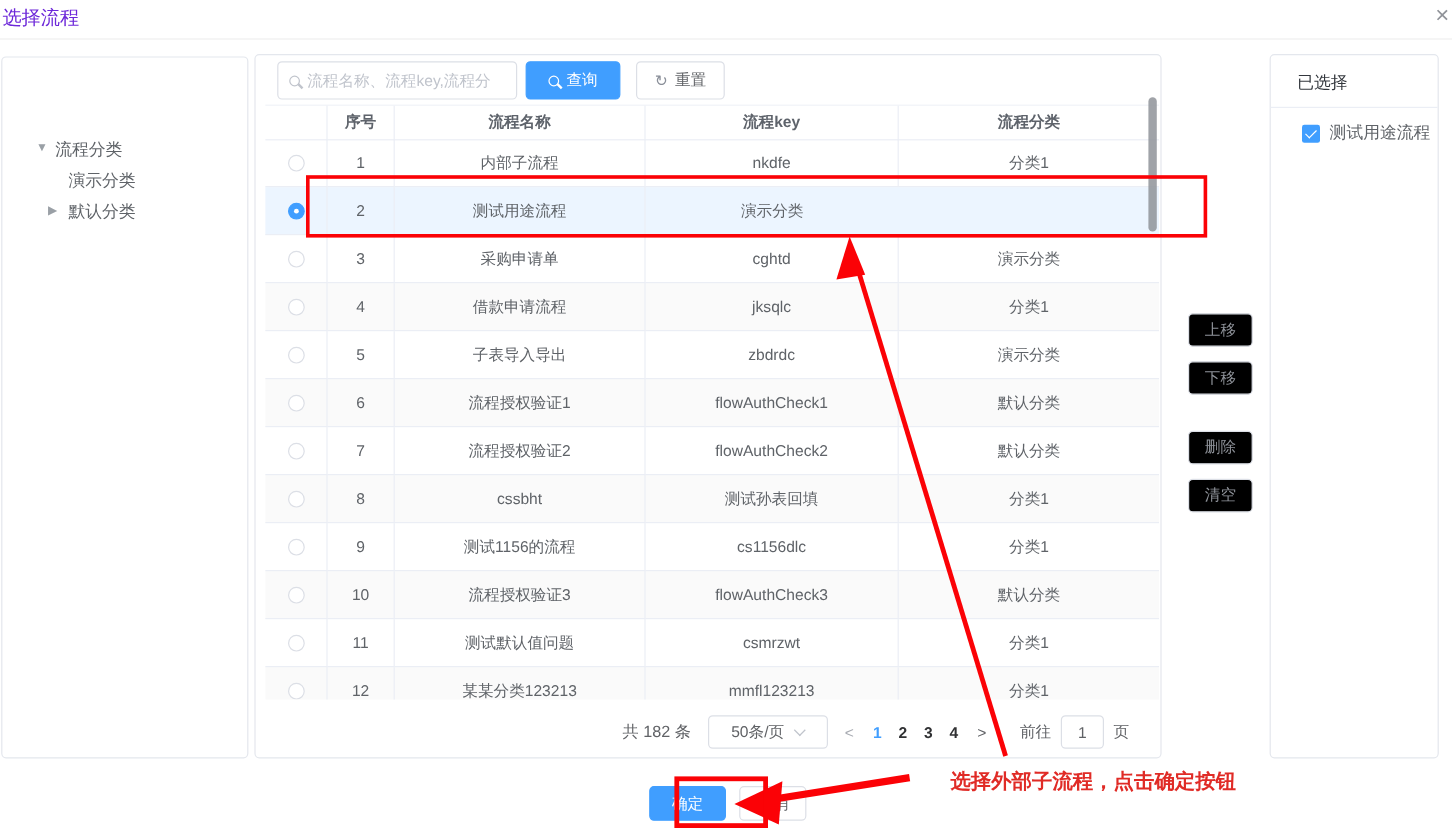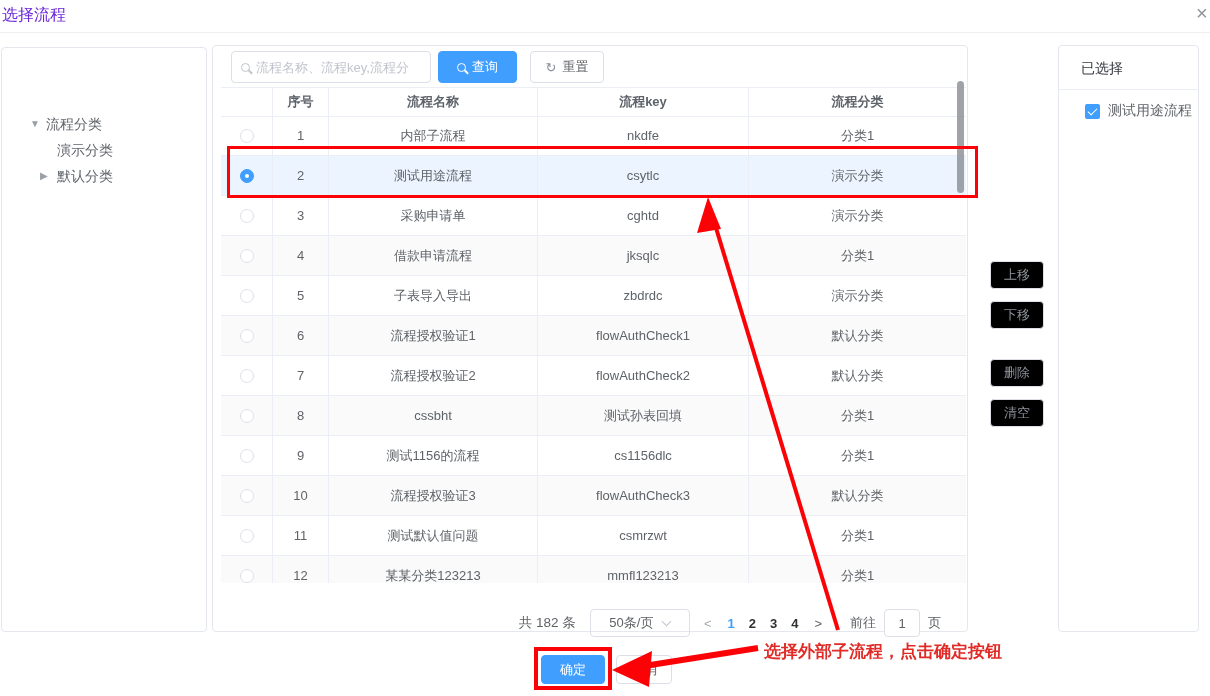--- a/index.html
+++ b/index.html
@@ -51,21 +51,21 @@
   .td:last-child { border-right:none; }
   .radio { width:14px; height:14px; border:1px solid #dcdfe6; border-radius:50%; background:#fff; position:relative; }
   .radio.checked { background:#409eff; border-color:#409eff; }
   .radio.checked::after { content:''; position:absolute; left:4px; top:4px; width:4px; height:4px;
     border-radius:50%; background:#fff; }
   .scroll-thumb { position:absolute; left:744px; top:35px; width:7px; height:112px;
     border-radius:4px; background:#8f9399; opacity:.85; }
 
   
   .pager { position:absolute; right:26px; top:549px; height:30px; display:flex; align-items:center;
-    gap:8px; font-size:13px; color:#606266;margin-top:13px; }
+    gap:8px; font-size:13px; color:#606266; }
   .pager-total { margin-right:6px; font-size:13.5px; }
   .page-size { width:100px; height:28px; border:1px solid #dcdfe6; border-radius:4px; display:flex;
     align-items:center; justify-content:center; gap:10px; cursor:pointer; color:#606266; }
   .chev { width:7px; height:7px; border-right:1.4px solid #c0c4cc; border-bottom:1.4px solid #c0c4cc;
     transform:rotate(45deg); margin-top:-3px; }
   .pg-arrow { padding:0 6px; color:#606266; cursor:pointer; font-size:13px; }
   .pg-prev { color:#a8abb2; }
   .pages { display:flex; gap:14px; margin:0 2px; }
   .page-num { cursor:pointer; color:#303133; font-weight:bold; }
   .page-num.active { color:#409eff; }
@@ -89,21 +89,21 @@
     border-right:1.6px solid #fff; border-bottom:1.6px solid #fff; transform:rotate(45deg); }
   .sel-label { font-size:14px; color:#5f6368; white-space:nowrap; }
 
   
   .btn-confirm { position:absolute; left:541px; top:655px; width:64px; height:29px;
     background:#409eff; border:1px solid #409eff; color:#fff; }
   .btn-cancel { position:absolute; left:616px; top:655px; width:56px; height:29px;
     background:#fff; border:1px solid #dcdfe6; color:#606266; }
 
   
-  .ann { pointer-events:none; z-index:20; }
+  .ann { pointer-events:none; z-index:20;margin-left:28px; }
   .ann-row-rect { position:absolute; left:227px; top:146px; width:751px; height:52px;
     border:3px solid #fb0206; }
   .ann-confirm-rect { position:absolute; left:534px; top:647px; width:78px; height:43px;
     border:4px solid #fb0206; }
   .ann-note { position:absolute; left:764px; top:640px; font-size:17px; font-weight:bold; color:#e02b26; white-space:nowrap; }
   .ann-svg { position:absolute; left:0; top:0; width:1210px; height:696px; z-index:19; pointer-events:none; }
 </style>
 </head>
 <body>
 
@@ -159,21 +159,20 @@
     <div class="td">内部子流程</div>
     <div class="td">nkdfe</div>
     <div class="td">分类1</div>
   </div>
           <div class="trow stripe selected">
     <div class="td">
               <span class="radio checked"></span>
             </div>
     <div class="td">2</div>
     <div class="td">测试用途流程</div>
-    <div class="td">csytlc</div>
     <div class="td">演示分类</div>
   </div>
           <div class="trow">
     <div class="td">
               <span class="radio"></span>
             </div>
     <div class="td">3</div>
     <div class="td">采购申请单</div>
     <div class="td">cghtd</div>
     <div class="td">演示分类</div>

